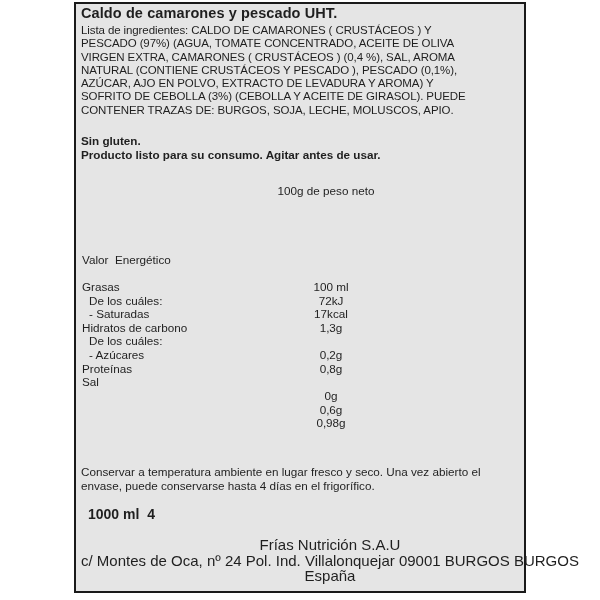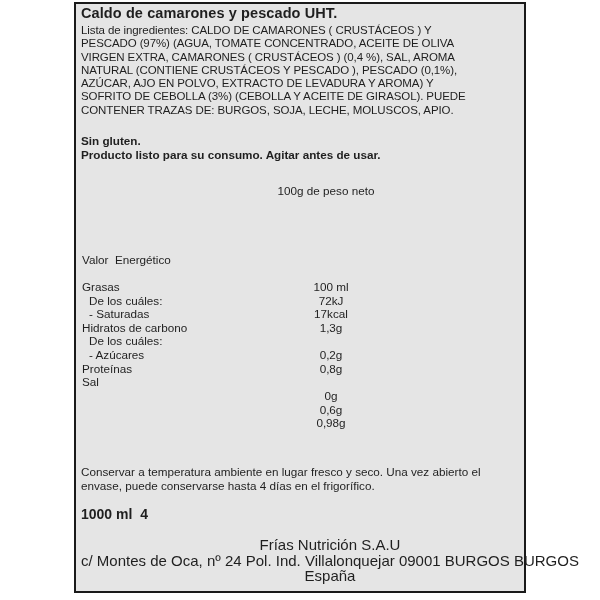--- a/index.html
+++ b/index.html
@@ -47,21 +47,21 @@
   .nlabel.ind { left:7px; }
   .nvalue {
     position:absolute; left:174px; top:0; width:150px;
     text-align:center; white-space:pre;margin-top:41px;
   }
   .storage {
     position:absolute; left:5px; top:461px;
     font-size:11.7px; line-height:13.8px; white-space:nowrap;
   }
   .net-qty {
-    position:absolute; left:5px; top:502px;
+    position:absolute; left:12px; top:502px;
     font-size:14px; font-weight:bold; white-space:pre;text-align:center;
   }
   .footer {
     position:absolute; left:5px; top:533px;
     font-size:15px; line-height:15.5px; white-space:nowrap;text-align:center;
   }
 </style>
 </head>
 <body>
 

